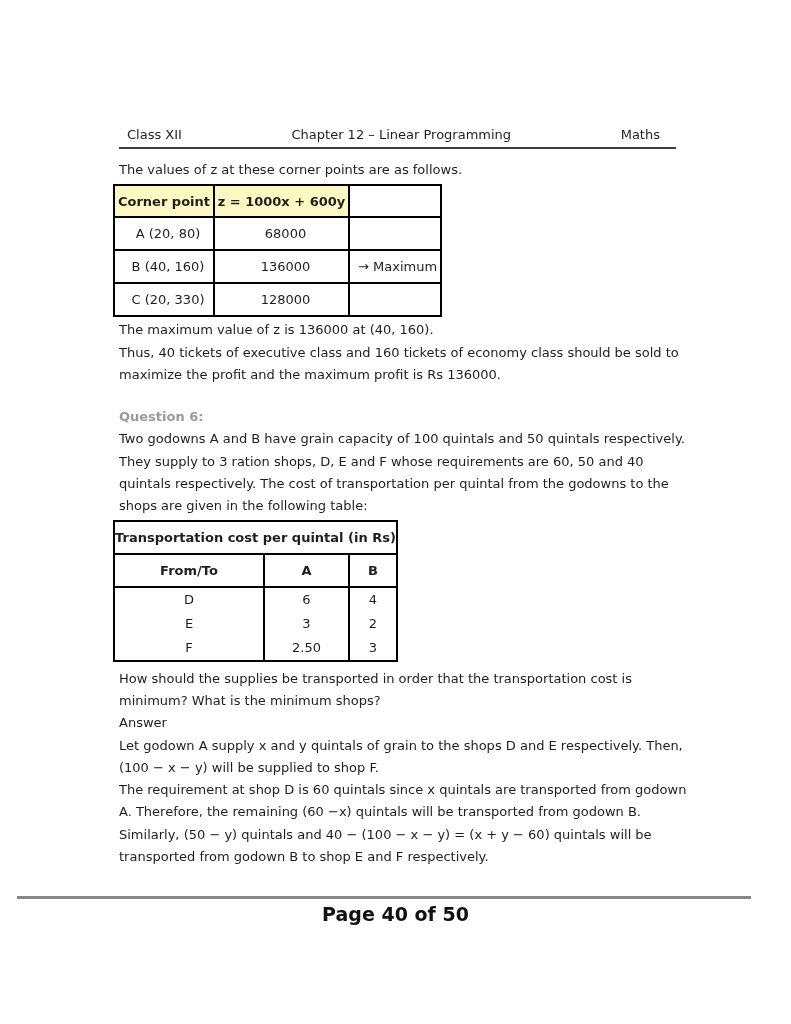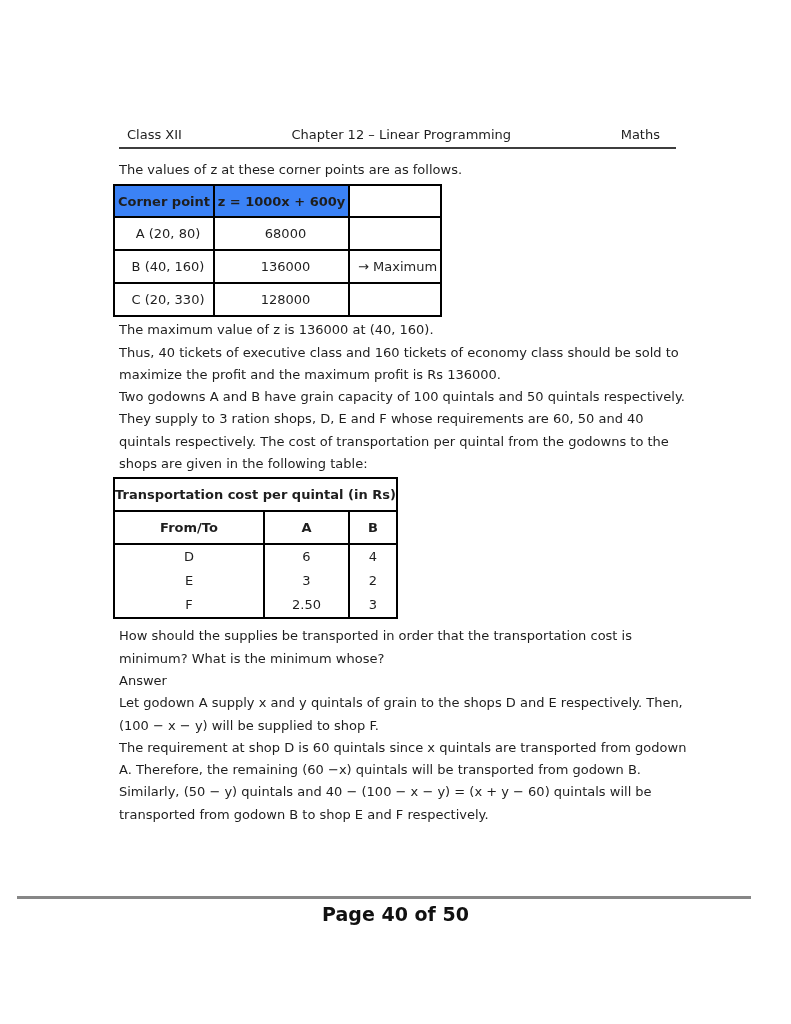--- a/index.html
+++ b/index.html
@@ -41,21 +41,21 @@
   }
   .tbl th, .tbl td {
     border: 2px solid #000000;
     text-align: center;
     vertical-align: middle;
     font-size: 13px;
   }
   .corner-table { margin-top: 3px; }
   .corner-table th { height: 32px; font-weight: bold; }
   .corner-table td { height: 33px; padding-left: 8px; }
-  .corner-table th.shaded { background: #3b82f6; }
+  .corner-table th.shaded { background: #fef9c3; }
   .note-cell { text-align: left !important; padding-left: 7px; }
   .conclusion { margin-top: 2px; }
   .question-heading {
     margin-top: 20px;
     font-weight: bold;
     color: #9a9a9a;
   }
   .transport-table { margin-top: 2px; }
   .transport-table th { height: 33px; font-weight: bold; }
   .transport-table td { height: 72px; }
@@ -125,20 +125,21 @@
         </tr>
       </tbody>
     </table>
 
     <div class="conclusion">
       <div class="line">The maximum value of z is 136000 at (40, 160).</div>
       <div class="line">Thus, 40 tickets of executive class and 160 tickets of economy class should be sold to</div>
       <div class="line">maximize the profit and the maximum profit is Rs 136000.</div>
     </div>
 
+    <div class="line question-heading">Question 6:</div>
 
     <div>
       <div class="line">Two godowns A and B have grain capacity of 100 quintals and 50 quintals respectively.</div>
       <div class="line">They supply to 3 ration shops, D, E and F whose requirements are 60, 50 and 40</div>
       <div class="line">quintals respectively. The cost of transportation per quintal from the godowns to the</div>
       <div class="line">shops are given in the following table:</div>
     </div>
 
     <table class="tbl transport-table">
       <colgroup>
@@ -172,21 +173,21 @@
             <div class="cell-line">4</div>
             <div class="cell-line">2</div>
             <div class="cell-line">3</div>
           </td>
         </tr>
       </tbody>
     </table>
 
     <div class="answers">
       <div class="line">How should the supplies be transported in order that the transportation cost is</div>
-      <div class="line">minimum? What is the minimum whose?</div>
+      <div class="line">minimum? What is the minimum shops?</div>
       <div class="line">Answer</div>
       <div class="line">Let godown A supply x and y quintals of grain to the shops D and E respectively. Then,</div>
       <div class="line">(100 − x − y) will be supplied to shop F.</div>
       <div class="line">The requirement at shop D is 60 quintals since x quintals are transported from godown</div>
       <div class="line">A. Therefore, the remaining (60 −x) quintals will be transported from godown B.</div>
       <div class="line">Similarly, (50 − y) quintals and 40 − (100 − x − y) = (x + y − 60) quintals will be</div>
       <div class="line">transported from godown B to shop E and F respectively.</div>
     </div>
 
   </div>

